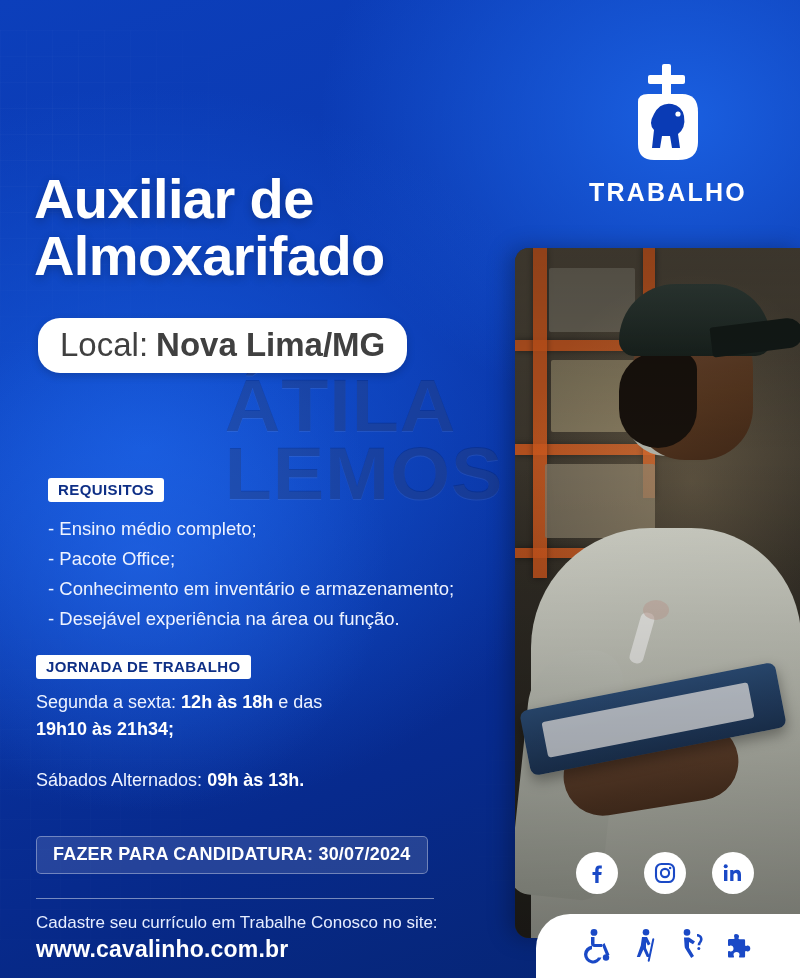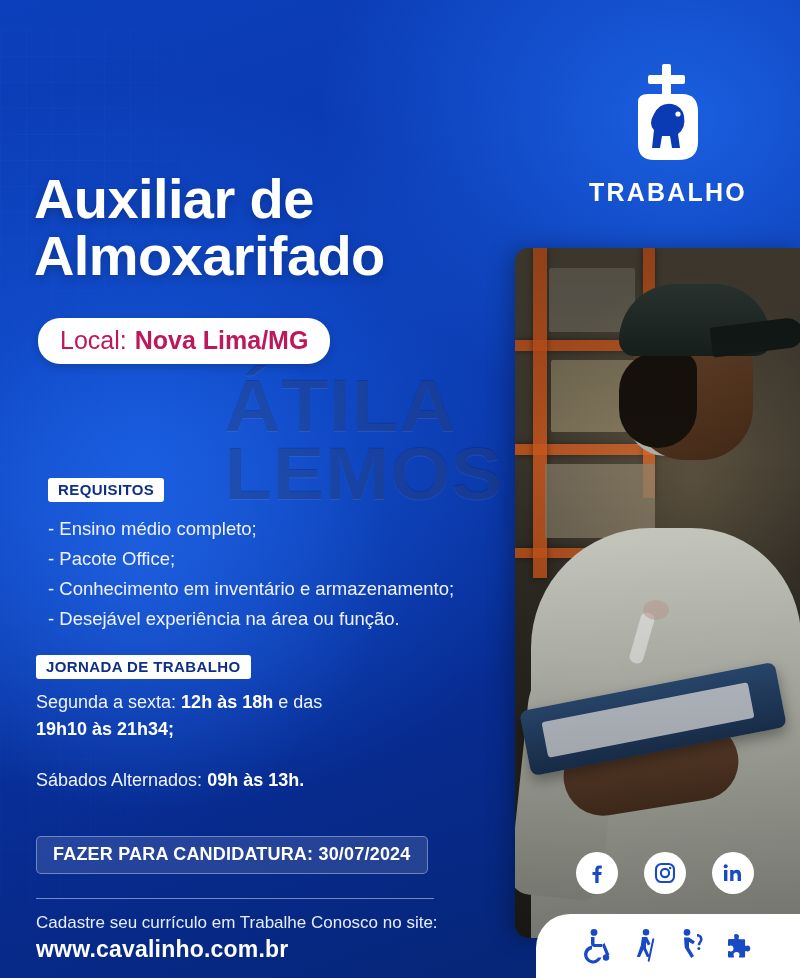--- a/index.html
+++ b/index.html
@@ -87,24 +87,24 @@
   }
   .kicker b { color: #ffffff; }
   .title {
     position: absolute; left: 34px; top: 170px;
     color: #ffffff; font-size: 56px; font-weight: 800;
     line-height: 1.02; letter-spacing: -0.6px;
     text-shadow: 0 3px 10px rgba(0,0,0,.22);
   }
   .local-pill {
     position: absolute; left: 38px; top: 318px;
-    background: #ffffff; color: #be185d;
+    background: #ffffff; color: #404040;
     border-radius: 22px;
     padding: 8px 22px 9px 22px;
-    font-size: 25px; font-weight: 400;
+    font-size: 33px; font-weight: 400;
     display: inline-flex; align-items: baseline; gap: 8px;
     box-shadow: 0 3px 9px rgba(0,0,0,.18);
   }
   .local-pill b { font-weight: 800; }
 
   
   .photo {
     position: absolute; right: 0; top: 248px;
     width: 285px; height: 690px;
     border-radius: 14px 0 0 14px;

